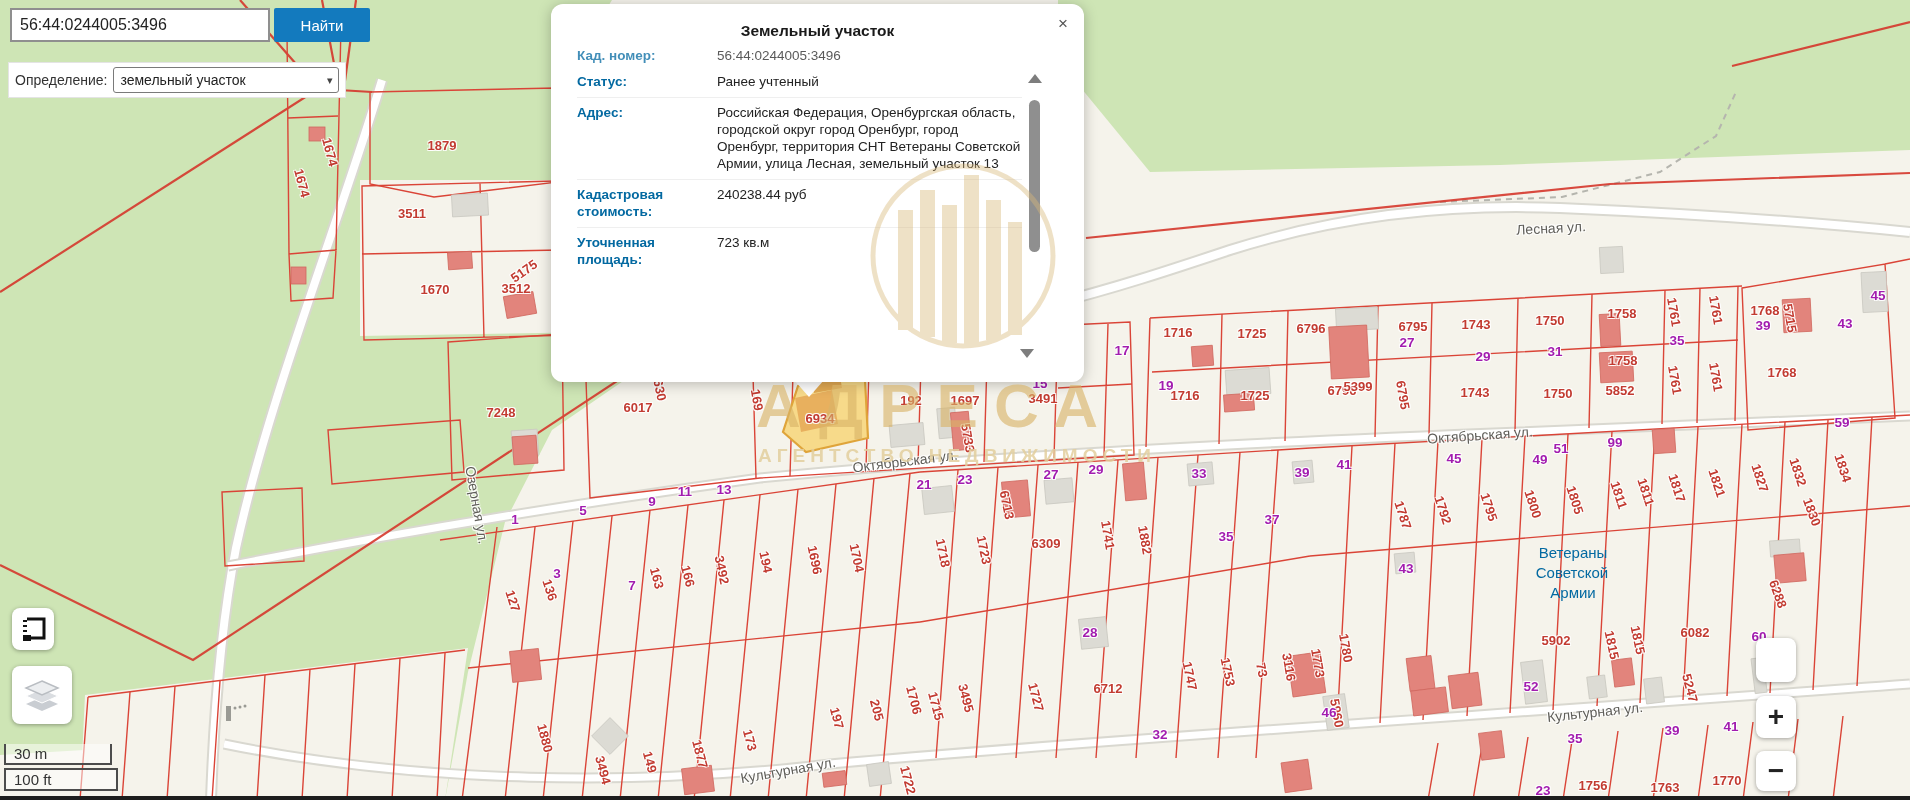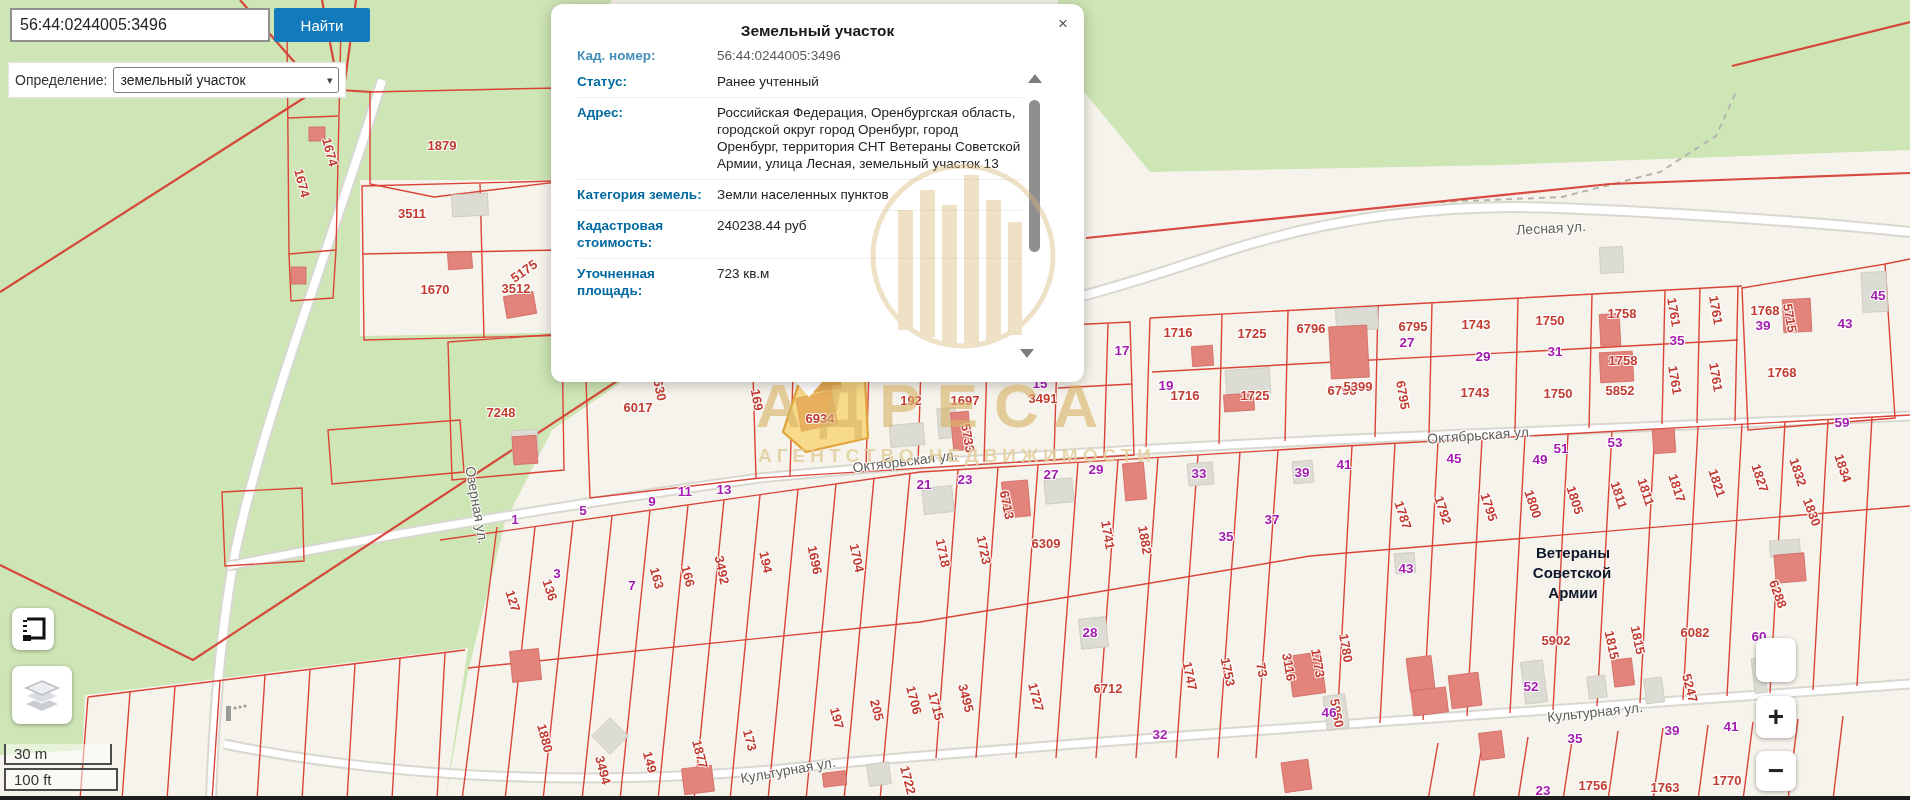--- a/index.html
+++ b/index.html
@@ -8,21 +8,21 @@
   #stage{position:absolute;inset:0;width:1910px;height:800px;}
   #map-svg{position:absolute;left:0;top:0;}
   
   #labels{position:absolute;inset:0;pointer-events:none;}
   .ml{position:absolute;white-space:nowrap;transform:translate(-50%,-50%);
       text-shadow:-1px -1px 0 rgba(255,255,255,.85),1px -1px 0 rgba(255,255,255,.85),
                   -1px 1px 0 rgba(255,255,255,.85),1px 1px 0 rgba(255,255,255,.85);}
   .ml.r{color:#c23b31;font-weight:700;font-size:13px;}
   .ml.g{color:#a21caf;font-weight:700;font-size:13.5px;}
   .ml.s{color:#5f5e59;font-weight:400;font-size:14px;}
-  .ml.b{color:#0f172a;font-weight:700;font-size:15px;text-shadow:none;}
+  .ml.b{color:#0369a1;font-weight:400;font-size:15px;text-shadow:none;}
   
   #search-bar{position:absolute;left:10px;top:8px;display:flex;z-index:30;}
   #search-input{width:240px;height:30px;border:2px solid #8f8f8f;background:#fff;
       font-size:16px;padding:0 8px;color:#222;font-family:inherit;}
   #search-btn{margin-left:4px;width:96px;height:34px;background:#137abe;color:#fff;
       border:none;font-size:15px;font-family:inherit;border-radius:2px;cursor:pointer;}
   #def-panel{position:absolute;left:8px;top:62px;background:#fff;z-index:30;display:flex;
       align-items:center;padding:4px 6px;border:1px solid #e4e4e4;}
   #def-label{font-size:14px;color:#333;margin-right:6px;}
   #def-select{display:flex;align-items:center;justify-content:space-between;width:212px;height:24px;
@@ -333,21 +333,21 @@
       <span class="ml g" style="left: 1051px; top: 474px; transform: translate(-50%, -50%);">27</span>
       <span class="ml g" style="left: 1096px; top: 469px; transform: translate(-50%, -50%);">29</span>
       <span class="ml g" style="left: 1199px; top: 473px; transform: translate(-50%, -50%);">33</span>
       <span class="ml g" style="left: 1226px; top: 536px; transform: translate(-50%, -50%);">35</span>
       <span class="ml g" style="left: 1272px; top: 519px; transform: translate(-50%, -50%);">37</span>
       <span class="ml g" style="left: 1302px; top: 472px; transform: translate(-50%, -50%);">39</span>
       <span class="ml g" style="left: 1344px; top: 464px; transform: translate(-50%, -50%);">41</span>
       <span class="ml g" style="left: 1454px; top: 458px; transform: translate(-50%, -50%);">45</span>
       <span class="ml g" style="left: 1540px; top: 459px; transform: translate(-50%, -50%);">49</span>
       <span class="ml g" style="left: 1561px; top: 448px; transform: translate(-50%, -50%);">51</span>
-      <span class="ml g" style="left: 1615px; top: 442px; transform: translate(-50%, -50%);">53</span>
+      <span class="ml g" style="left: 1615px; top: 442px; transform: translate(-50%, -50%);">99</span>
       <span class="ml g" style="left: 1090px; top: 632px; transform: translate(-50%, -50%);">28</span>
       <span class="ml g" style="left: 1406px; top: 568px; transform: translate(-50%, -50%);">43</span>
       <span class="ml g" style="left: 1329px; top: 712px; transform: translate(-50%, -50%);">46</span>
       <span class="ml g" style="left: 1531px; top: 686px; transform: translate(-50%, -50%);">52</span>
       <span class="ml g" style="left: 1160px; top: 734px; transform: translate(-50%, -50%);">32</span>
       <span class="ml g" style="left: 1575px; top: 738px; transform: translate(-50%, -50%);">35</span>
       <span class="ml g" style="left: 1672px; top: 730px; transform: translate(-50%, -50%);">39</span>
       <span class="ml g" style="left: 1731px; top: 726px; transform: translate(-50%, -50%);">41</span>
       <span class="ml g" style="left: 1543px; top: 790px; transform: translate(-50%, -50%);">23</span>
       <span class="ml s" style="left: 1551px; top: 228px; transform: translate(-50%, -50%) rotate(-3deg);">Лесная ул.</span>
@@ -385,24 +385,20 @@
       </div>
       <div class="prow">
         <span class="pl">Статус:</span>
         <span class="pv">Ранее учтенный</span>
       </div>
       <div class="prow">
         <span class="pl">Адрес:</span>
         <span class="pv">Российская Федерация, Оренбургская область, городской округ город Оренбург, город Оренбург, территория СНТ Ветераны Советской Армии, улица Лесная, земельный участок 13</span>
       </div>
       <div class="prow">
-        <span class="pl">Категория земель:</span>
-        <span class="pv">Земли населенных пунктов</span>
-      </div>
-      <div class="prow">
         <span class="pl">Кадастровая стоимость:</span>
         <span class="pv">240238.44 руб</span>
       </div>
       <div class="prow" style="border-bottom:none;">
         <span class="pl">Уточненная площадь:</span>
         <span class="pv">723 кв.м</span>
       </div>
     </div>
     <div id="popup-scroll">
       <div id="scroll-up"></div>

